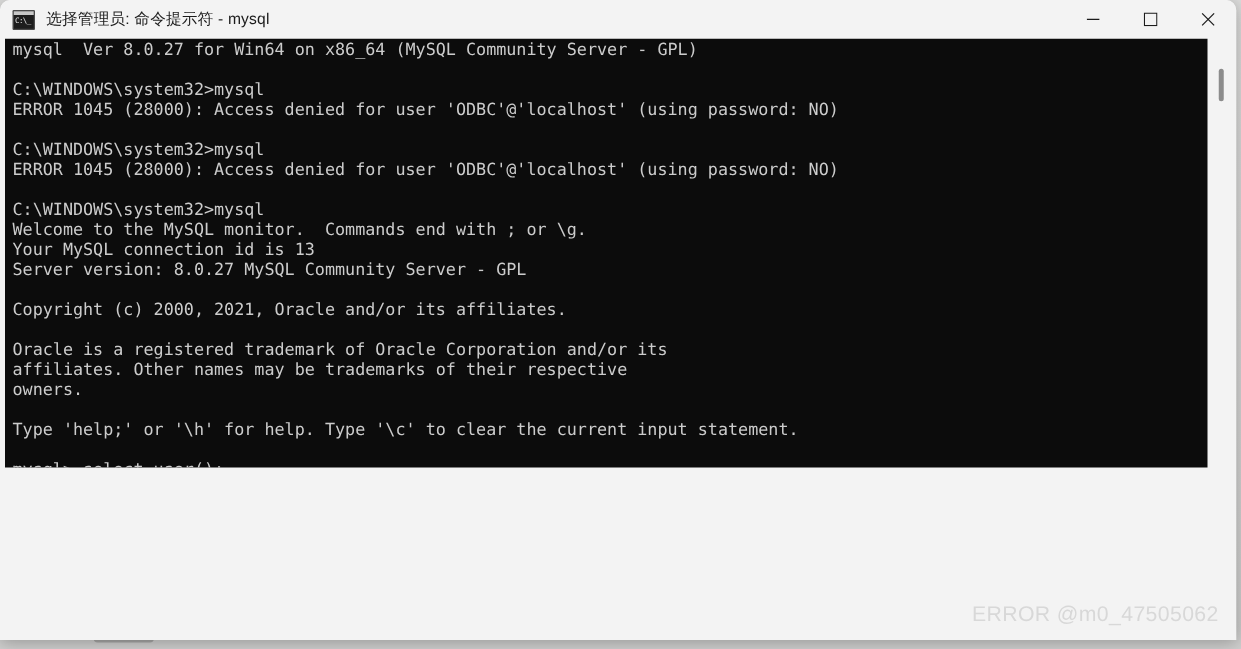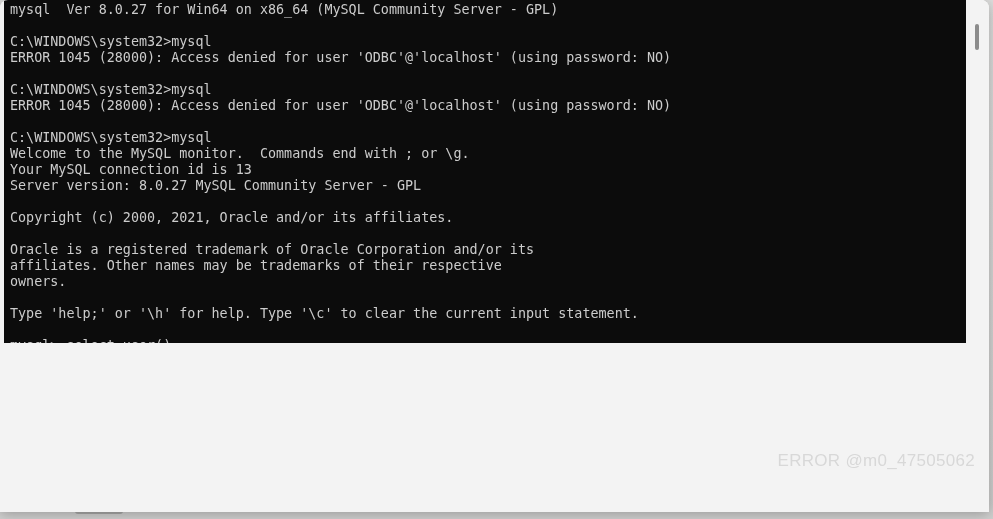--- a/index.html
+++ b/index.html
@@ -228,20 +228,43 @@
 
 <div id="desktop">
   <div id="desktop-band">
     <div id="desktop-band-line"></div>
     <div id="desktop-band-thumb"></div>
   </div>
 </div>
 
 <div id="console-window">
 
+  <div id="title-bar">
+    <div id="app-icon"></div>
+    <div id="title-text">选择管理员: 命令提示符 - mysql</div>
+
+    <div id="window-controls">
+      <div class="win-btn">
+        <svg width="11" height="11" viewBox="0 0 11 11" aria-hidden="true">
+          <line x1="0.5" y1="5.5" x2="10.5" y2="5.5" stroke="#1b1b1b" stroke-width="1"></line>
+        </svg>
+      </div>
+      <div class="win-btn">
+        <svg width="11" height="11" viewBox="0 0 11 11" aria-hidden="true">
+          <rect x="0.5" y="0.5" width="10" height="10" fill="none" stroke="#1b1b1b" stroke-width="1"></rect>
+        </svg>
+      </div>
+      <div class="win-btn">
+        <svg width="11" height="11" viewBox="0 0 11 11" aria-hidden="true">
+          <line x1="0.7" y1="0.7" x2="10.3" y2="10.3" stroke="#1b1b1b" stroke-width="1"></line>
+          <line x1="10.3" y1="0.7" x2="0.7" y2="10.3" stroke="#1b1b1b" stroke-width="1"></line>
+        </svg>
+      </div>
+    </div>
+  </div>
 
   <div id="console-body">
 
     <div id="console-screen" style="background: rgb(12, 12, 12);">
 
       <pre id="console-text" style="color: rgb(204, 204, 204);">mysql  Ver 8.0.27 for Win64 on x86_64 (MySQL Community Server - GPL)
 
 C:\WINDOWS\system32&gt;mysql
 ERROR 1045 (28000): Access denied for user 'ODBC'@'localhost' (using password: NO)
 

